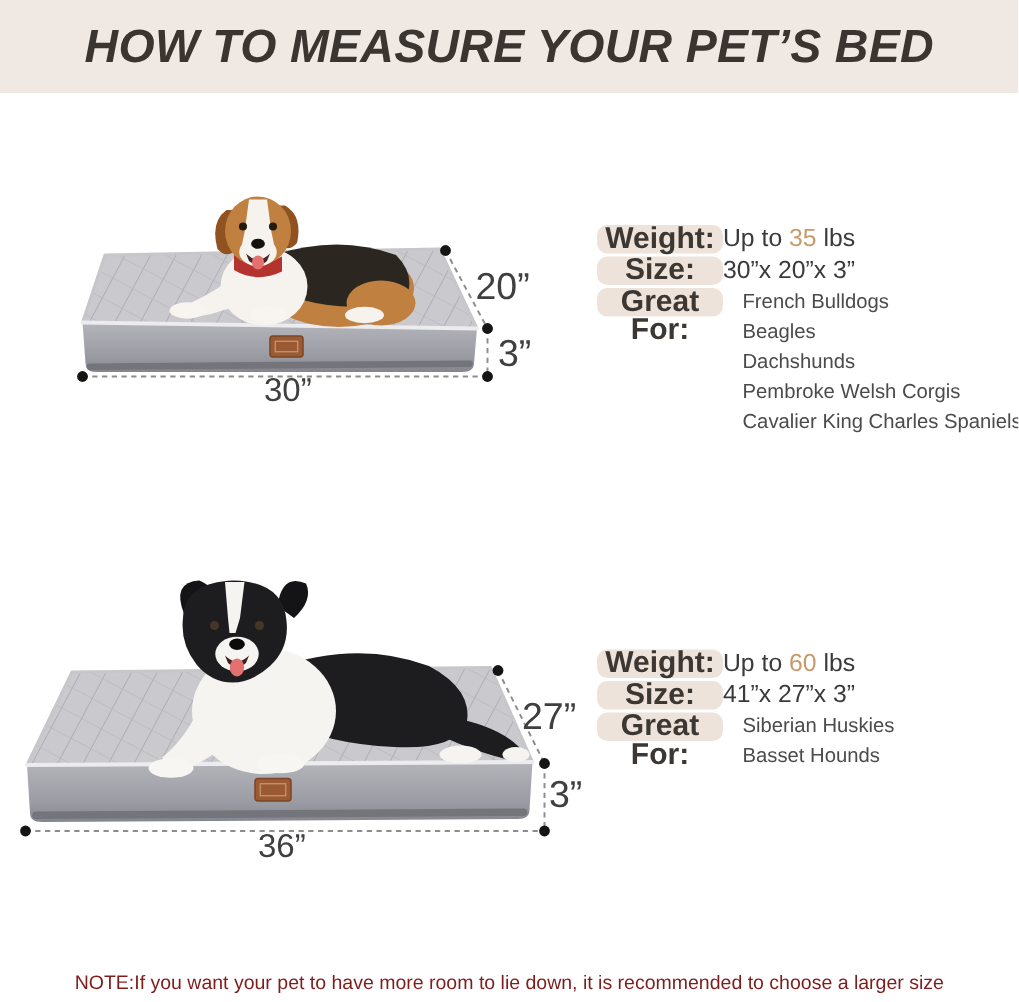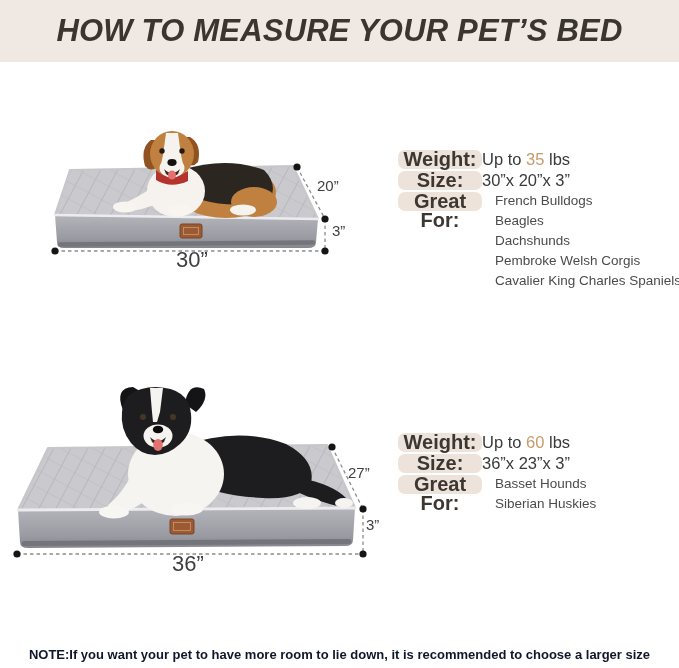--- a/index.html
+++ b/index.html
@@ -5,35 +5,35 @@
   html,body{margin:0;padding:0;background:#fff;}
   #page{position:relative;width:679px;height:668px;background:#ffffff;overflow:hidden;
         font-family:"Liberation Sans",sans-serif;}
   
   #header{position:absolute;left:0;top:0;width:679px;height:62px;background:#f0e8e3;
           display:flex;align-items:center;justify-content:center;font-style:italic;}
   #header h1{margin:0;font-size:31px;font-weight:800;color:#3a3531;letter-spacing:.2px;}
   
   .bed-svg{position:absolute;}
   
-  .dim{position:absolute;font-size:15px;color:#3f3f3f;white-space:nowrap;}
+  .dim{position:absolute;font-size:25px;color:#3f3f3f;white-space:nowrap;}
   .dim-w{font-size:22px;}
   
   .info{position:absolute;left:398px;width:281px;}
   .info-row{display:flex;align-items:flex-start;margin-bottom:1px;}
   .pill{flex:0 0 84px;height:19px;line-height:19px;margin-top:.5px;background:#ede3da;border-radius:7px;
         text-align:center;font-size:20px;font-weight:bold;color:#3c3732;}
   .val{font-size:16.5px;color:#3a3a3a;line-height:20px;white-space:nowrap;}
   .accent{color:#c79a6b;}
   .breeds{margin-left:13px;}
   .breed{font-size:13.5px;color:#4b4b4b;line-height:20px;white-space:nowrap;}
   .breed:first-child{line-height:20px;}
   
   #note{position:absolute;left:0;top:647px;width:679px;text-align:center;
-        font-size:13px;font-weight:700;color:#0f172a;white-space:nowrap;}
+        font-size:13px;font-weight:400;color:#7f1d1d;white-space:nowrap;}
 </style>
 </head>
 <body>
 
 <div id="page">
 
   <div id="header">
     <h1>HOW TO MEASURE YOUR PET’S BED</h1>
   </div>
 
@@ -181,26 +181,26 @@
   <div class="dim" style="left:366px;top:516px">3”</div>
   <div class="dim dim-w" style="left:172px;top:551px">36”</div>
 
   <div class="info" style="top:432px">
     <div class="info-row">
       <div class="pill">Weight:</div>
       <div class="val"><span>Up to </span><span class="accent">60</span><span> lbs</span></div>
     </div>
     <div class="info-row">
       <div class="pill">Size:</div>
-      <div class="val">36”x 23”x 3”</div>
+      <div class="val">41”x 27”x 3”</div>
     </div>
     <div class="info-row">
       <div class="pill">Great For:</div>
       <div class="breeds">
+        <div class="breed">Siberian Huskies</div>
         <div class="breed">Basset Hounds</div>
-        <div class="breed">Siberian Huskies</div>
       </div>
     </div>
   </div>
 
   <div id="note">NOTE:If you want your pet to have more room to lie down, it is recommended to choose a larger size</div>
 
 </div>
 
 </body></html>

